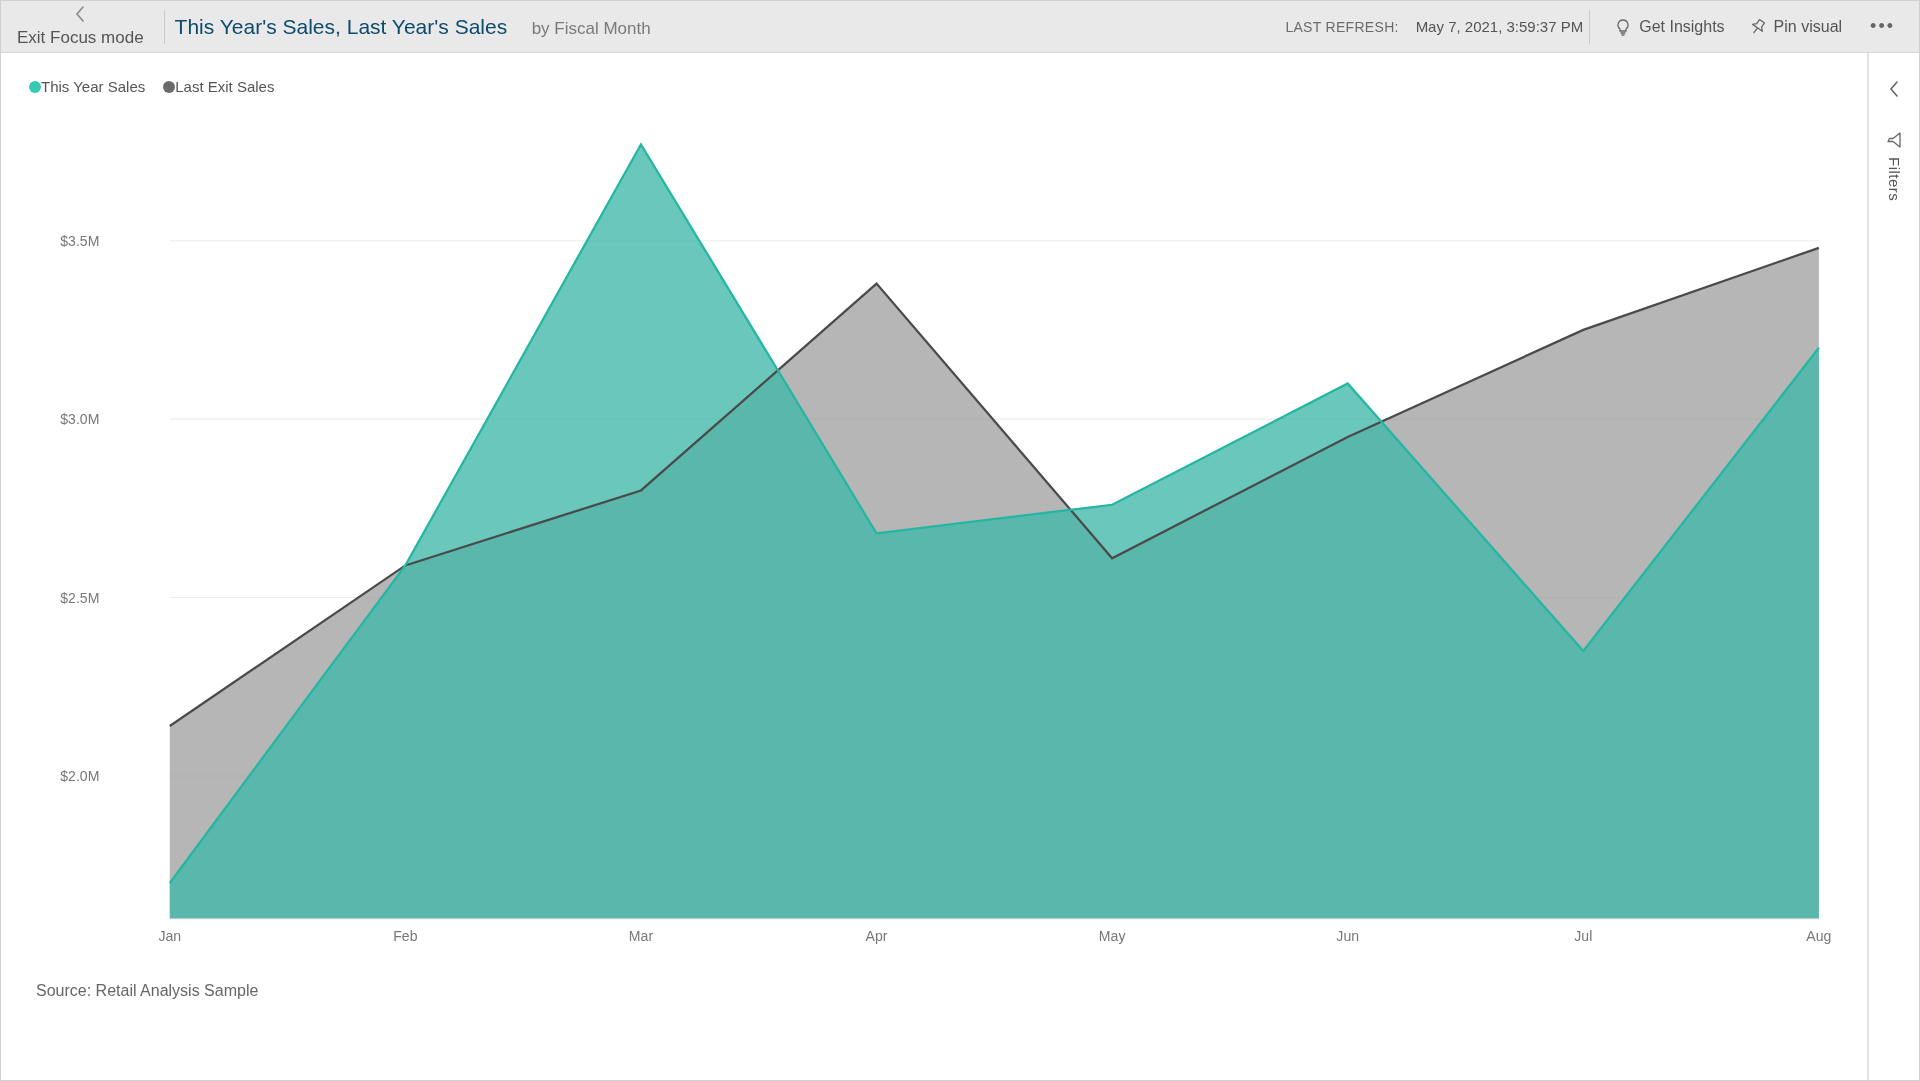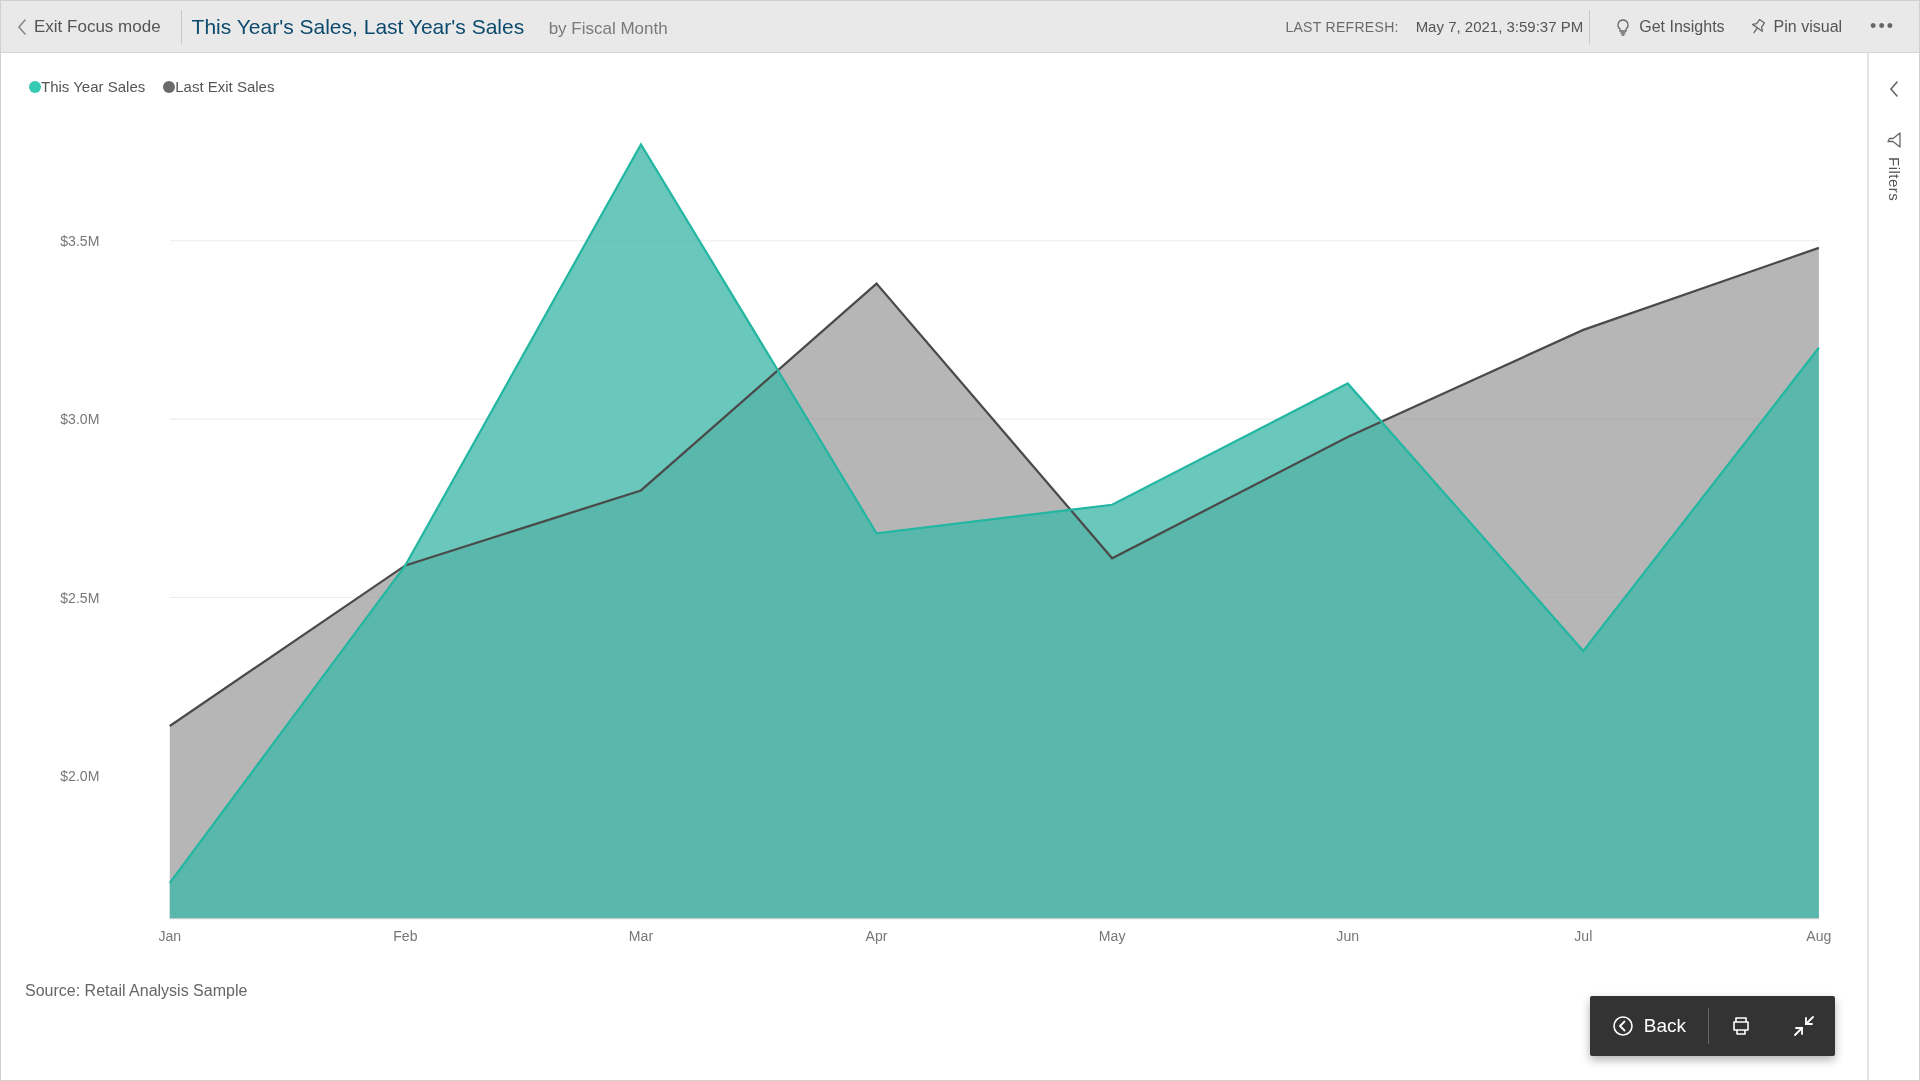--- a/index.html
+++ b/index.html
@@ -32,20 +32,21 @@
     box-sizing: border-box;
   }
   .exit-focus {
     display: flex;
     align-items: center;
     gap: 6px;
     color: #555;
     font-size: 17px;
     cursor: pointer;
     padding-right: 18px;
+    flex-direction: column;
   }
   .vsep {
     width: 1px;
     height: 34px;
     background: #c9c9c9;
     margin: 0 10px 0 2px;
   }
   .title {
     font-size: 21px;
     color: #0c4a6e;
@@ -167,21 +168,21 @@
   .gridline { stroke: #ececec; stroke-width: 1; }
   .axis-line { stroke: #d3d3d3; stroke-width: 1; }
 
   .series-last-area { fill: #9a9a9a; fill-opacity: .72; }
   .series-last-line { stroke: #4a4a4a; stroke-width: 2.2; fill: none; }
   .series-this-area { fill: #3fb8a8; fill-opacity: .78; }
   .series-this-line { stroke: #23b6a2; stroke-width: 2.2; fill: none; }
 
   .source {
     position: absolute;
-    left: 24px;
+    left: 35px;
     bottom: 80px;
     font-size: 16px;
     color: #666;
   }
 
   
   .action-bar {
     position: absolute;
     right: 32px;
     bottom: 24px;
@@ -321,47 +322,20 @@
               <text x="1545.7142857142856" y="802" text-anchor="middle">Jul</text>
             </g>
             <g class="xtick">
               <text x="1780" y="802" text-anchor="middle">Aug</text>
             </g>
           </svg>
       </div>
 
       <div class="source">Source: Retail Analysis Sample</div>
 
-      <div class="action-bar">
-        <div class="ab-btn">
-          <span class="icon">
-            <svg width="22" height="22" viewBox="0 0 22 22">
-                <circle cx="11" cy="11" r="9" stroke="#fff" stroke-width="1.6" fill="none"></circle>
-                <path d="M12.5 6.5 L8 11 L12.5 15.5" stroke="#fff" stroke-width="1.8" fill="none" stroke-linecap="round"></path>
-              </svg>
-          </span>
-          <span>Back</span>
-        </div>
-        <div class="ab-sep"></div>
-        <div class="ab-icon">
-          <span class="icon">
-            <svg width="24" height="24" viewBox="0 0 24 24">
-                <path d="M7 8V4h10v4 M5 8h14v8h-3v4H8v-4H5z M8 16h8" stroke="#fff" stroke-width="1.6" fill="none" stroke-linejoin="round"></path>
-              </svg>
-          </span>
-        </div>
-        <div class="ab-icon">
-          <span class="icon">
-            <svg width="22" height="22" viewBox="0 0 22 22">
-                <path d="M13 3v6h6 M9 19v-6H3" stroke="#fff" stroke-width="1.8" fill="none" stroke-linecap="round"></path>
-                <path d="M20 2l-7 7 M2 20l7-7" stroke="#fff" stroke-width="1.8" stroke-linecap="round"></path>
-              </svg>
-          </span>
-        </div>
-      </div>
     </div>
 
     <div class="side-rail">
       <div class="chev">
         <span class="icon">
           <svg width="12" height="16" viewBox="0 0 12 16">
               <path d="M9 1 L3 8 L9 15" stroke="#666" stroke-width="1.6" fill="none" stroke-linecap="round"></path>
             </svg>
         </span>
       </div>

